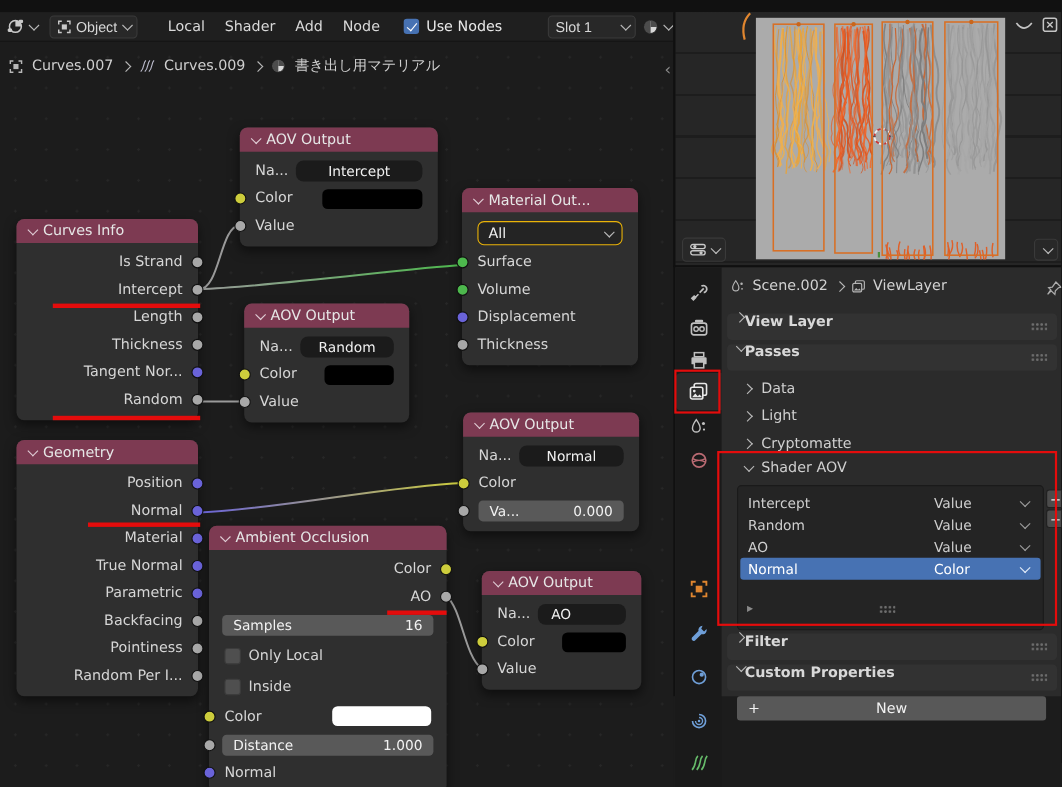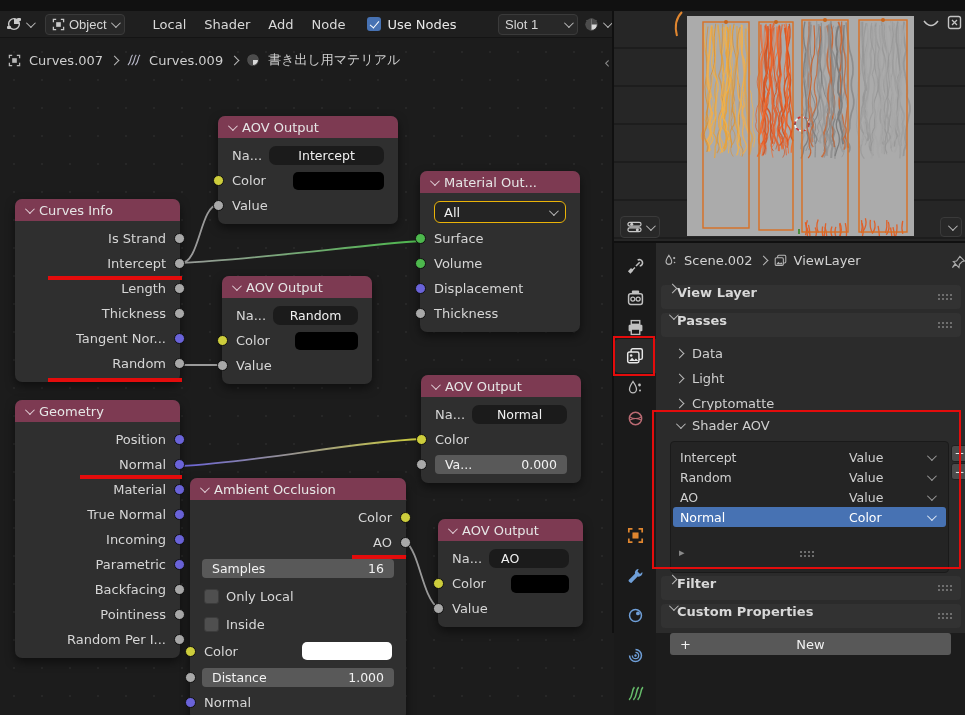--- a/index.html
+++ b/index.html
@@ -335,24 +335,20 @@
         <div class="nrow out">
             <span>Normal</span>
             <i class="sock sv r"></i>
           </div>
         <div class="nrow out">
             <span>Material</span>
             <i class="sock sv r"></i>
           </div>
         <div class="nrow out">
             <span>True Normal</span>
-            <i class="sock sv r"></i>
-          </div>
-        <div class="nrow out">
-            <span>Incoming</span>
             <i class="sock sv r"></i>
           </div>
         <div class="nrow out">
             <span>Parametric</span>
             <i class="sock sv r"></i>
           </div>
         <div class="nrow out">
             <span>Backfacing</span>
             <i class="sock sg r"></i>
           </div>

